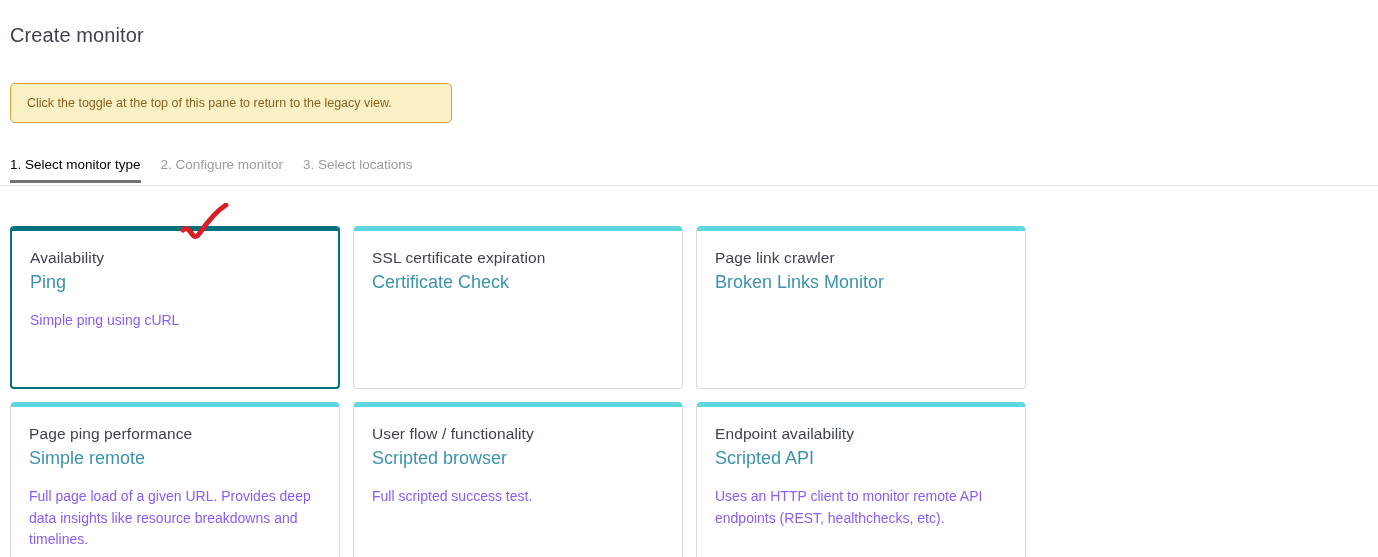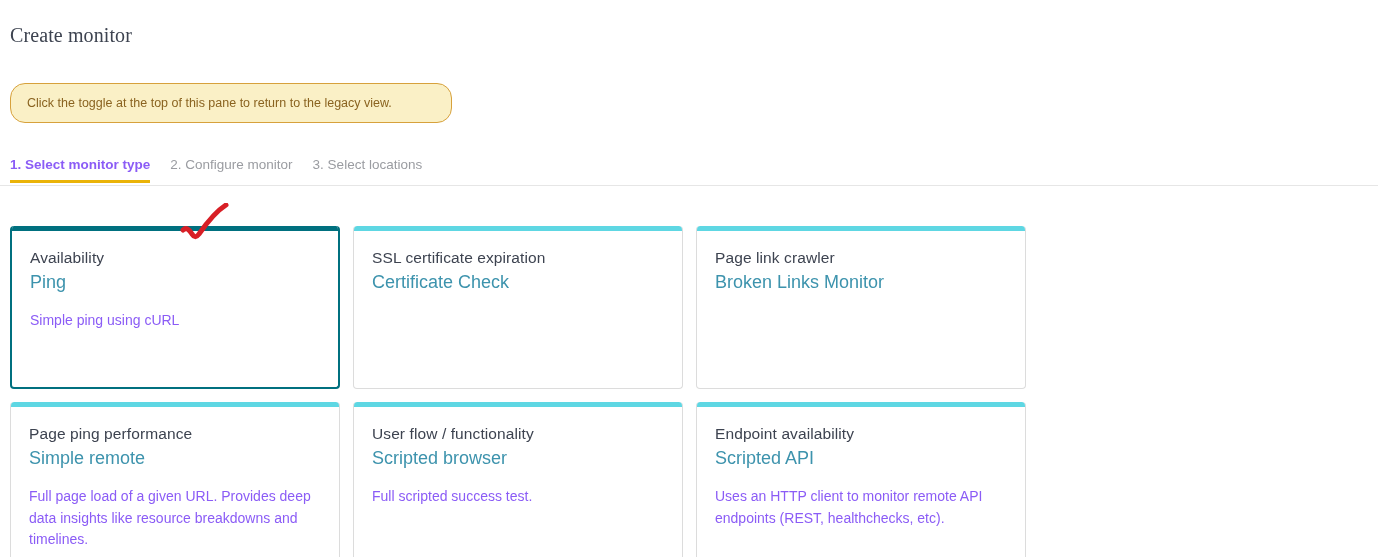--- a/index.html
+++ b/index.html
@@ -19,34 +19,33 @@
   
   .page-title {
     position: absolute;
     left: 10px;
     top: 11px;
     font-size: 20px;
     font-weight: 400;
     color: #3d4350;
     letter-spacing: 0.1px;
     white-space: nowrap;
-    font-family: Liberation Serif, serif;
   }
 
   
   .notice-banner {
     position: absolute;
     left: 10px;
     top: 83px;
     width: 442px;
     height: 40px;
     box-sizing: border-box;
     background: #faf0c6;
     border: 1px solid #d7a13c;
-    border-radius: 15px;
+    border-radius: 5px;
     display: flex;
     align-items: center;
   }
   .notice-banner-text {
     padding-left: 16px;
     font-size: 12.5px;
     color: #8a6320;
     line-height: 1.3;
     white-space: nowrap;
   }
@@ -66,23 +65,23 @@
     margin-right: 20px;
     white-space: nowrap;
     color: #9a9ca1;
     background: transparent;
     border: none;
     border-bottom: 3px solid transparent;
     font-family: "Liberation Sans", sans-serif;
     cursor: pointer;
   }
   .tab.active {
-    color: #8b5cf6;
-    font-weight: bold;
-    border-bottom: 3px solid #eab308;
+    color: #000000;
+    font-weight: normal;
+    border-bottom: 3px solid #737373;
   }
   .tabs-divider {
     position: absolute;
     left: 0;
     top: 185px;
     width: 1378px;
     height: 1px;
     background: #e6e6e6;
   }
 

